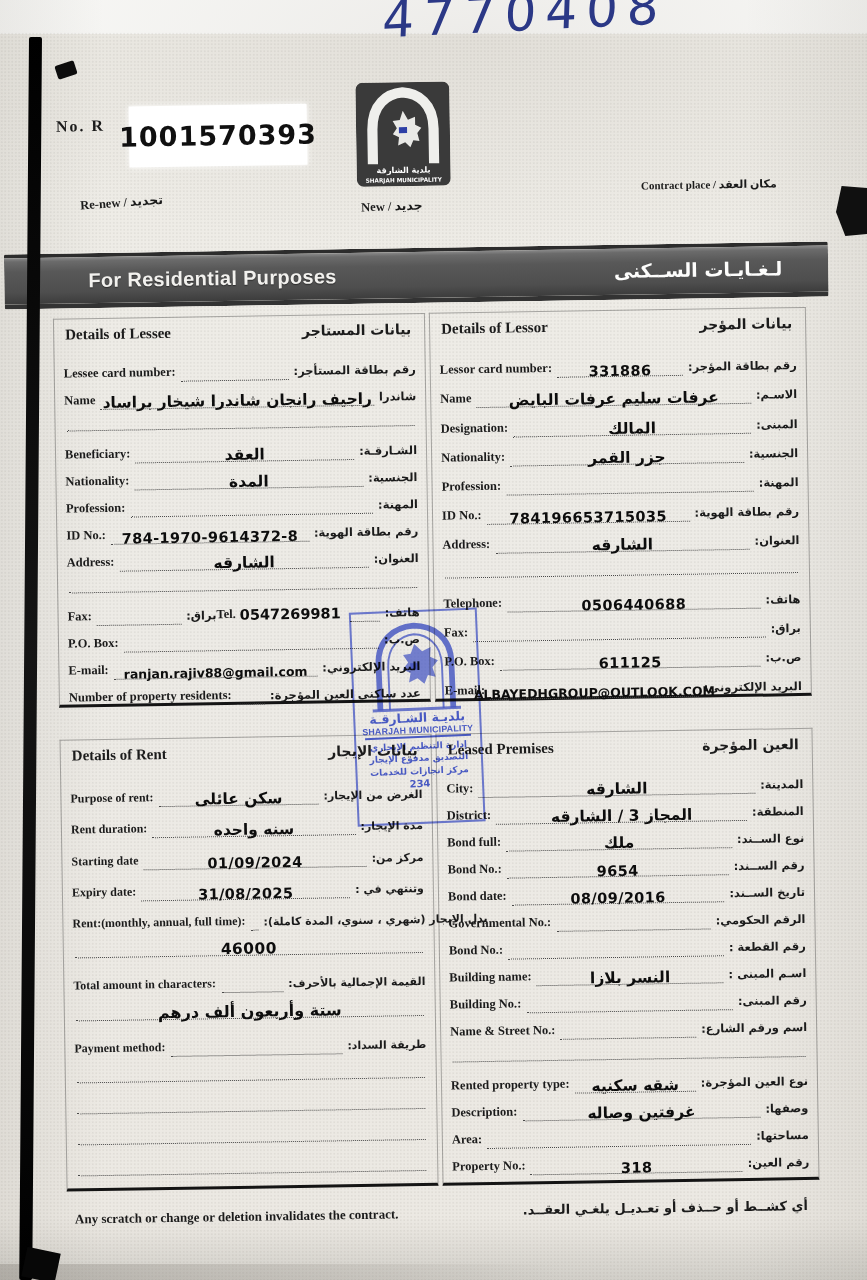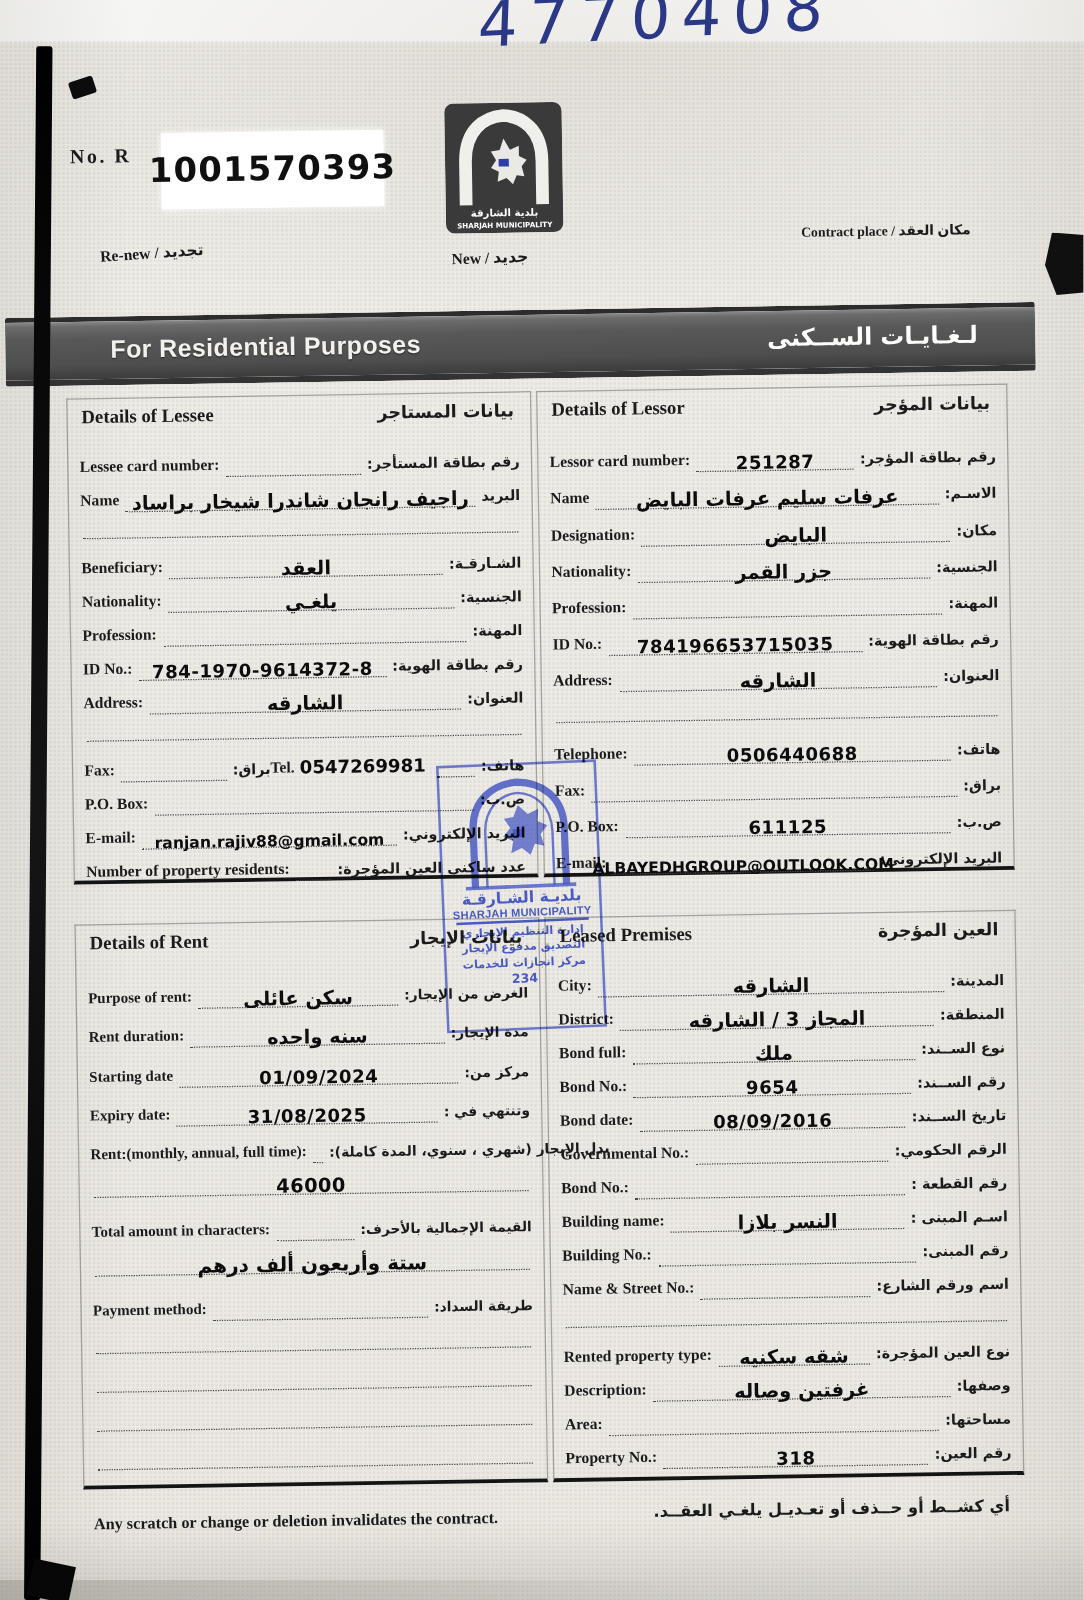--- a/index.html
+++ b/index.html
@@ -114,36 +114,36 @@
         <div class="row field">
           <span class="en-l">Lessee card number:</span>
           <span class="dots"></span>
           <span class="ar-l" dir="rtl">رقم بطاقة المستأجر:</span>
         </div>
         <div class="row field">
           <span class="en-l">Name</span>
           <span class="dots">
             <b class="val ar" dir="rtl">راجيف رانجان شاندرا شيخار براساد</b>
           </span>
-          <span class="ar-l" dir="rtl">البريد</span>
+          <span class="ar-l" dir="rtl">شاندرا</span>
         </div>
         <div class="row blank">
           <span class="dots full"></span>
         </div>
         <div class="row field">
           <span class="en-l">Beneficiary:</span>
           <span class="dots">
             <b class="val ar" dir="rtl">العقد</b>
           </span>
           <span class="ar-l" dir="rtl">الشـارقـة:</span>
         </div>
         <div class="row field">
           <span class="en-l">Nationality:</span>
           <span class="dots">
-            <b class="val ar" dir="rtl">يلغـي</b>
+            <b class="val ar" dir="rtl">المدة</b>
           </span>
           <span class="ar-l" dir="rtl">الجنسية:</span>
         </div>
         <div class="row field">
           <span class="en-l">Profession:</span>
           <span class="dots"></span>
           <span class="ar-l" dir="rtl">المهنة:</span>
         </div>
         <div class="row field">
           <span class="en-l">ID No.:</span>
@@ -193,37 +193,37 @@
 
   <div class="sec" id="sec-lessor">
     <div class="sec-title">
       <span class="t-en">Details of Lessor</span>
       <span class="t-ar">بيانات المؤجر</span>
     </div>
     <div>
         <div class="row field">
           <span class="en-l">Lessor card number:</span>
           <span class="dots">
-            <b class="val num">251287</b>
+            <b class="val num">331886</b>
           </span>
           <span class="ar-l" dir="rtl">رقم بطاقة المؤجر:</span>
         </div>
         <div class="row field">
           <span class="en-l">Name</span>
           <span class="dots">
             <b class="val ar" dir="rtl">عرفات سليم عرفات البايض</b>
           </span>
           <span class="ar-l" dir="rtl">الاسـم:</span>
         </div>
         <div class="row field">
           <span class="en-l">Designation:</span>
           <span class="dots">
-            <b class="val ar" dir="rtl">البايض</b>
-          </span>
-          <span class="ar-l" dir="rtl">مكان:</span>
+            <b class="val ar" dir="rtl">المالك</b>
+          </span>
+          <span class="ar-l" dir="rtl">المبنى:</span>
         </div>
         <div class="row field">
           <span class="en-l">Nationality:</span>
           <span class="dots">
             <b class="val ar" dir="rtl">جزر القمر</b>
           </span>
           <span class="ar-l" dir="rtl">الجنسية:</span>
         </div>
         <div class="row field">
           <span class="en-l">Profession:</span>

